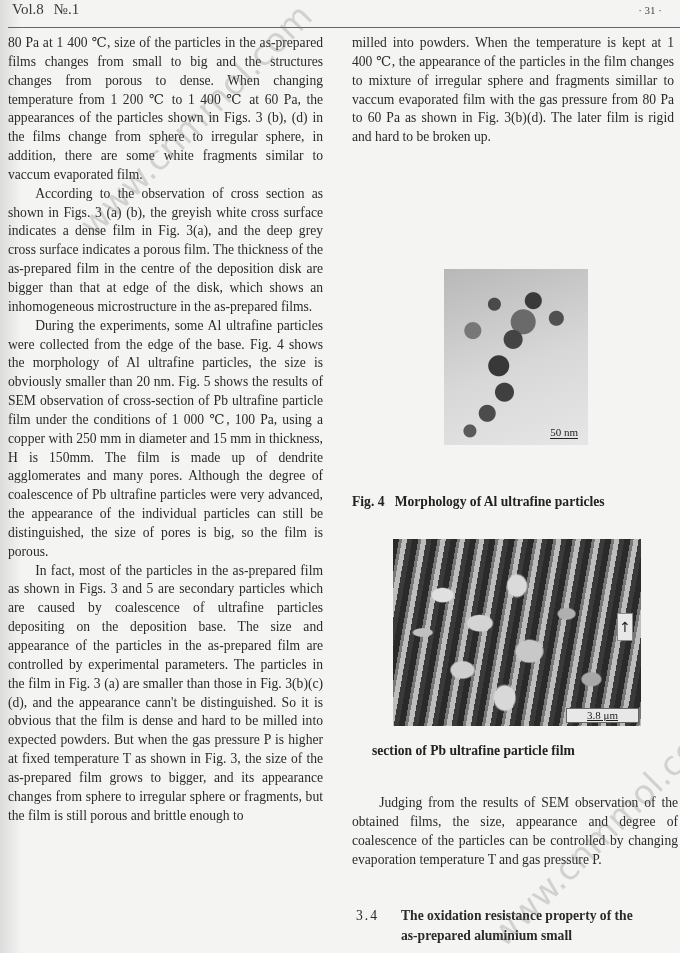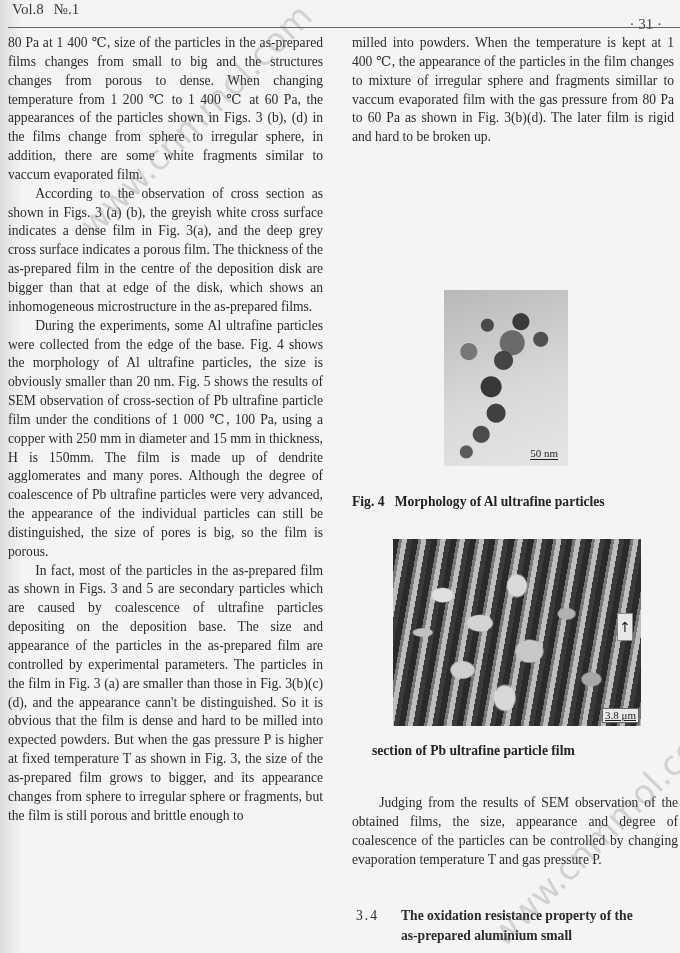--- a/index.html
+++ b/index.html
@@ -7,31 +7,31 @@
     width:680px; height:953px; overflow:hidden; position:relative;
     background:#f4f4f2;
     font-family:"Liberation Serif", "DejaVu Serif", serif;
     color:#2a2a2a;
   }
   .shade { position:absolute; left:0; top:0; width:22px; height:953px;
     background:linear-gradient(to right, #dcdcdc, rgba(244,244,242,0)); }
   .header { position:absolute; left:0; top:0; width:680px; height:28px; }
   .hdr-left { position:absolute; left:12px; top:1px; font-size:15px; color:#3a3a3a; word-spacing:6px;}
   .hdr-title { position:absolute; left:0; width:680px; top:0px; text-align:center; font-size:17px; color:#333; }
-  .hdr-page { position:absolute; right:18px; top:16px; font-size:15px; color:#444;text-align:right; }
+  .hdr-page { position:absolute; right:18px; top:4px; font-size:11px; color:#444;text-align:right; }
   .hdr-rule { position:absolute; left:8px; top:27px; width:672px; height:1px; background:#666; }
 
   .col { position:absolute; font-size:13.6px; line-height:18.85px; text-align:justify; }
   .col p { margin:0; }
   .col .ind { text-indent:2em; }
   .left { left:8px; top:34px; width:315px; }
   .right { left:352px; top:34px; width:322px; }
 
   .fig { position:absolute; overflow:hidden; }
-  .fig4 { left:444px; top:290px; width:124px; height:176px;
+  .fig4 { left:444px; top:269px; width:144px; height:176px;
     background:
       radial-gradient(circle at 35% 20%, #4a4a4a 0 6px, transparent 7px),
       radial-gradient(circle at 62% 18%, #3a3a3a 0 8px, transparent 9px),
       radial-gradient(circle at 78% 28%, #505050 0 7px, transparent 8px),
       radial-gradient(circle at 48% 40%, #444 0 9px, transparent 10px),
       radial-gradient(circle at 38% 55%, #383838 0 10px, transparent 11px),
       radial-gradient(circle at 42% 70%, #404040 0 9px, transparent 10px),
       radial-gradient(circle at 30% 82%, #4c4c4c 0 8px, transparent 9px),
       radial-gradient(circle at 18% 92%, #5a5a5a 0 6px, transparent 7px),
       radial-gradient(circle at 55% 30%, #6a6a6a 0 12px, transparent 13px),
@@ -50,21 +50,21 @@
       radial-gradient(ellipse at 45% 85%, #d8d8d8 0 10px, transparent 12px),
       radial-gradient(ellipse at 70% 40%, #b0b0b0 0 8px, transparent 10px),
       radial-gradient(ellipse at 80% 75%, #a8a8a8 0 9px, transparent 11px),
       radial-gradient(ellipse at 12% 50%, #c0c0c0 0 9px, transparent 11px),
       repeating-linear-gradient(100deg, #2a2a2a 0 6px, #777 6px 9px, #bdbdbd 9px 14px, #3a3a3a 14px 19px),
       #333;
   }
   .fig5 .arrow { position:absolute; right:8px; top:74px; width:14px; height:26px;
     background:#e8e8e8; border:1px solid #888; font-size:14px; text-align:center; line-height:26px; color:#222; font-family:"DejaVu Sans", sans-serif;}
   .fig5 .scale { position:absolute; right:2px; bottom:3px; font-size:11px; background:#e8e8e8;
-    border:1px solid #666; padding:0 2px; line-height:13px; color:#222; text-decoration:underline; }
+    border:1px solid #666; padding:0 20px; line-height:13px; color:#222; text-decoration:underline; }
 
   .cap { position:absolute; font-weight:bold; font-size:13.6px; color:#222; line-height:19px; }
   .cap4 { left:352px; top:492px; width:326px; }
   .cap5 { left:372px; top:741px; width:290px; }
 
   .sec { position:absolute; left:356px; top:906px; width:324px; font-size:13.6px; line-height:20px; }
   .sec .sec-num { position:absolute; left:0; top:0; letter-spacing:2px; }
   .sec .sec-title { position:absolute; left:45px; top:0; font-weight:bold; width:280px; white-space:nowrap; }
   .wm { position:absolute; color:rgba(120,120,120,0.28); font-family:"DejaVu Sans", sans-serif;
     font-size:34px; transform:rotate(-45deg); pointer-events:none; white-space:nowrap; }

